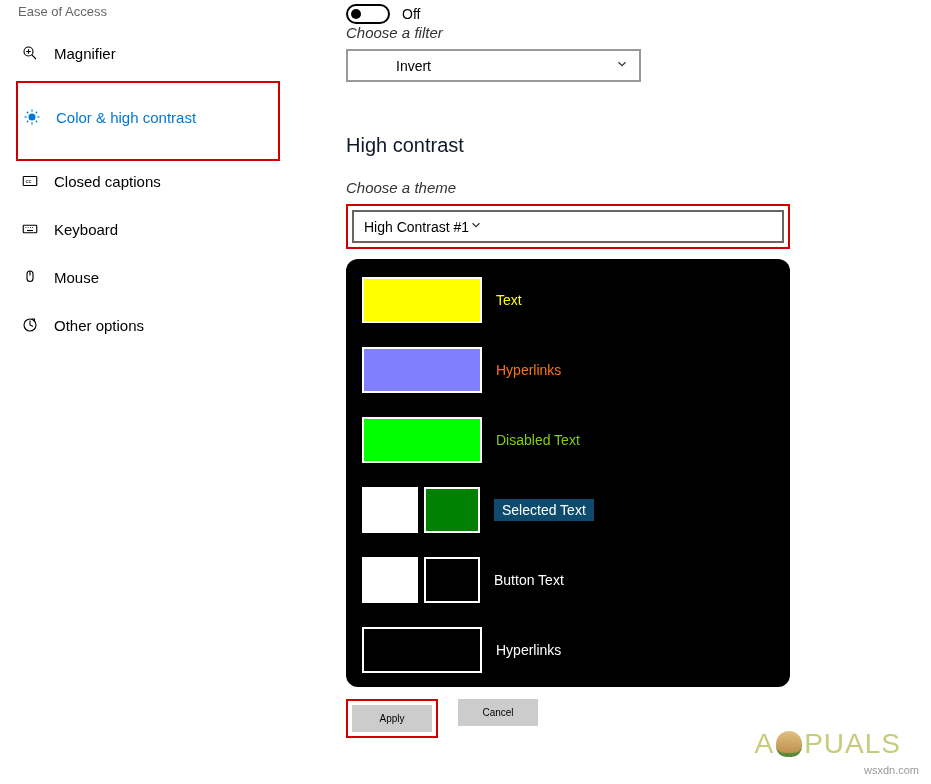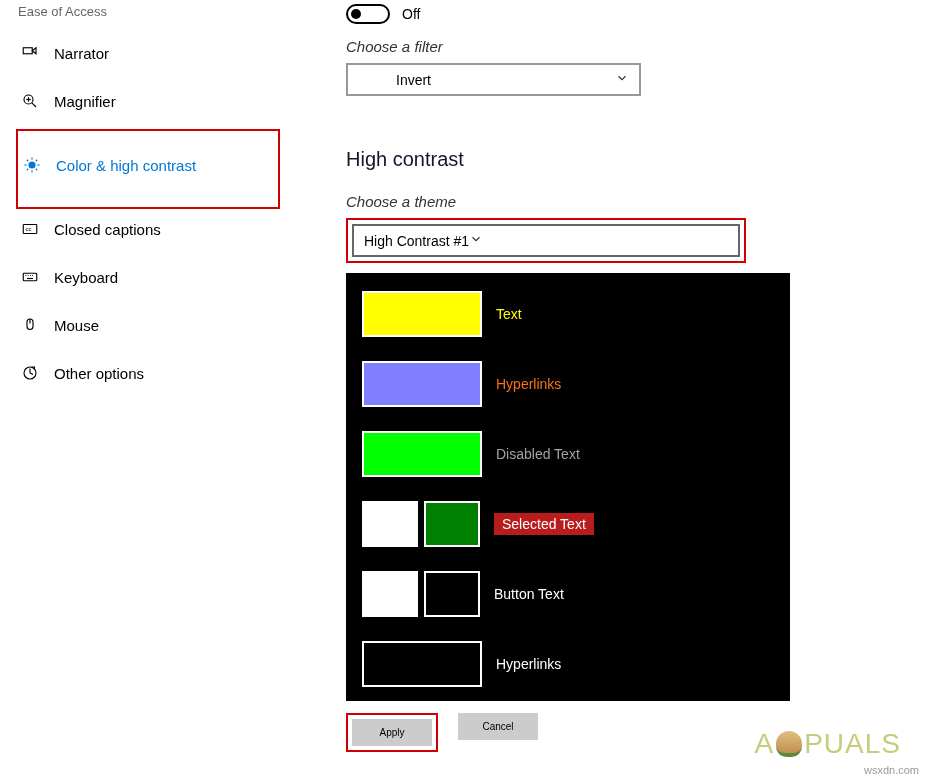--- a/index.html
+++ b/index.html
@@ -55,21 +55,21 @@
     .main {
       flex: 1;
       padding-left: 66px;
       padding-right: 40px;
       padding-top: 4px;
     }
     .toggle-row {
       display: flex;
       align-items: center;
       gap: 12px;
-      margin-bottom: 14px;
+      margin-bottom: 0;
     }
     .toggle {
       width: 44px;
       height: 20px;
       border: 2px solid #000;
       border-radius: 10px;
       position: relative;
     }
     .toggle .knob {
       position: absolute;
@@ -103,31 +103,32 @@
       color: #0f172a;
       margin-bottom: 22px;
     }
     .theme-red-box {
       border: 2px solid #d10000;
       padding: 4px;
       display: inline-block;
       margin-bottom: 10px;
     }
     .theme-select {
-      width: 388px;
+      width: 432px;
       border: 2px solid #666;
       padding: 6px 10px;
       display: flex;
       align-items: center;
     }
     .preview {
       width: 444px;
       background: #000;
       padding: 18px 12px 14px 16px;
       margin-bottom: 12px;
+      border-radius: 12px;
     }
     .preview-row {
       display: flex;
       align-items: center;
       gap: 14px;
       margin-bottom: 24px;
     }
     .preview-row.last { margin-bottom: 0; }
     .swatch {
       width: 120px;
@@ -188,29 +189,20 @@
       border-bottom: 4px solid #5b8a3a;
     }
   </style>
 </head>
 <body>
 
 <div class="layout">
   <div class="sidebar">
     <div class="sidebar-header">Ease of Access</div>
 
-    <div class="sidebar-item">
-      <span class="icon">
-        <svg viewBox="0 0 24 24" fill="none" stroke="#000" stroke-width="1.5">
-            <rect x="3" y="5" width="12" height="8"></rect>
-            <path d="M15 9 L20 5 L20 13 Z"></path>
-          </svg>
-      </span>
-      <span class="sidebar-label">Narrator</span>
-    </div>
 
     <div class="sidebar-item">
       <span class="icon">
         <svg viewBox="0 0 24 24" fill="none" stroke="#000" stroke-width="1.5">
             <circle cx="10" cy="10" r="6"></circle>
             <line x1="14.5" y1="14.5" x2="20" y2="20"></line>
             <line x1="7" y1="10" x2="13" y2="10"></line>
             <line x1="10" y1="7" x2="10" y2="13"></line>
           </svg>
       </span>
@@ -318,28 +310,28 @@
       <div class="preview-row">
         <div class="swatch" style="background:#ffff00"></div>
         <span class="preview-label" style="color:#ffff00">Text</span>
       </div>
       <div class="preview-row">
         <div class="swatch" style="background:#8080ff"></div>
         <span class="preview-label" style="color:#f97316">Hyperlinks</span>
       </div>
       <div class="preview-row">
         <div class="swatch" style="background:#00ff00"></div>
-        <span class="preview-label" style="color:#a3a3a3">Disabled Text</span>
+        <span class="preview-label" style="color:#84cc16">Disabled Text</span>
       </div>
       <div class="preview-row">
         <div class="swatch-pair">
           <div class="swatch-half" style="background:#ffffff"></div>
           <div class="swatch-half" style="background:#008000"></div>
         </div>
-        <span class="preview-label" style="color:#ffffff;background:#b91c1c;padding:3px 8px">Selected Text</span>
+        <span class="preview-label" style="color:#ffffff;background:#0c4a6e;padding:3px 8px">Selected Text</span>
       </div>
       <div class="preview-row">
         <div class="swatch-pair">
           <div class="swatch-half" style="background:#ffffff"></div>
           <div class="swatch-half" style="background:#000000"></div>
         </div>
         <span class="preview-label" style="color:#ffffff">Button Text</span>
       </div>
       <div class="preview-row last">
         <div class="swatch" style="background:#000000"></div>

